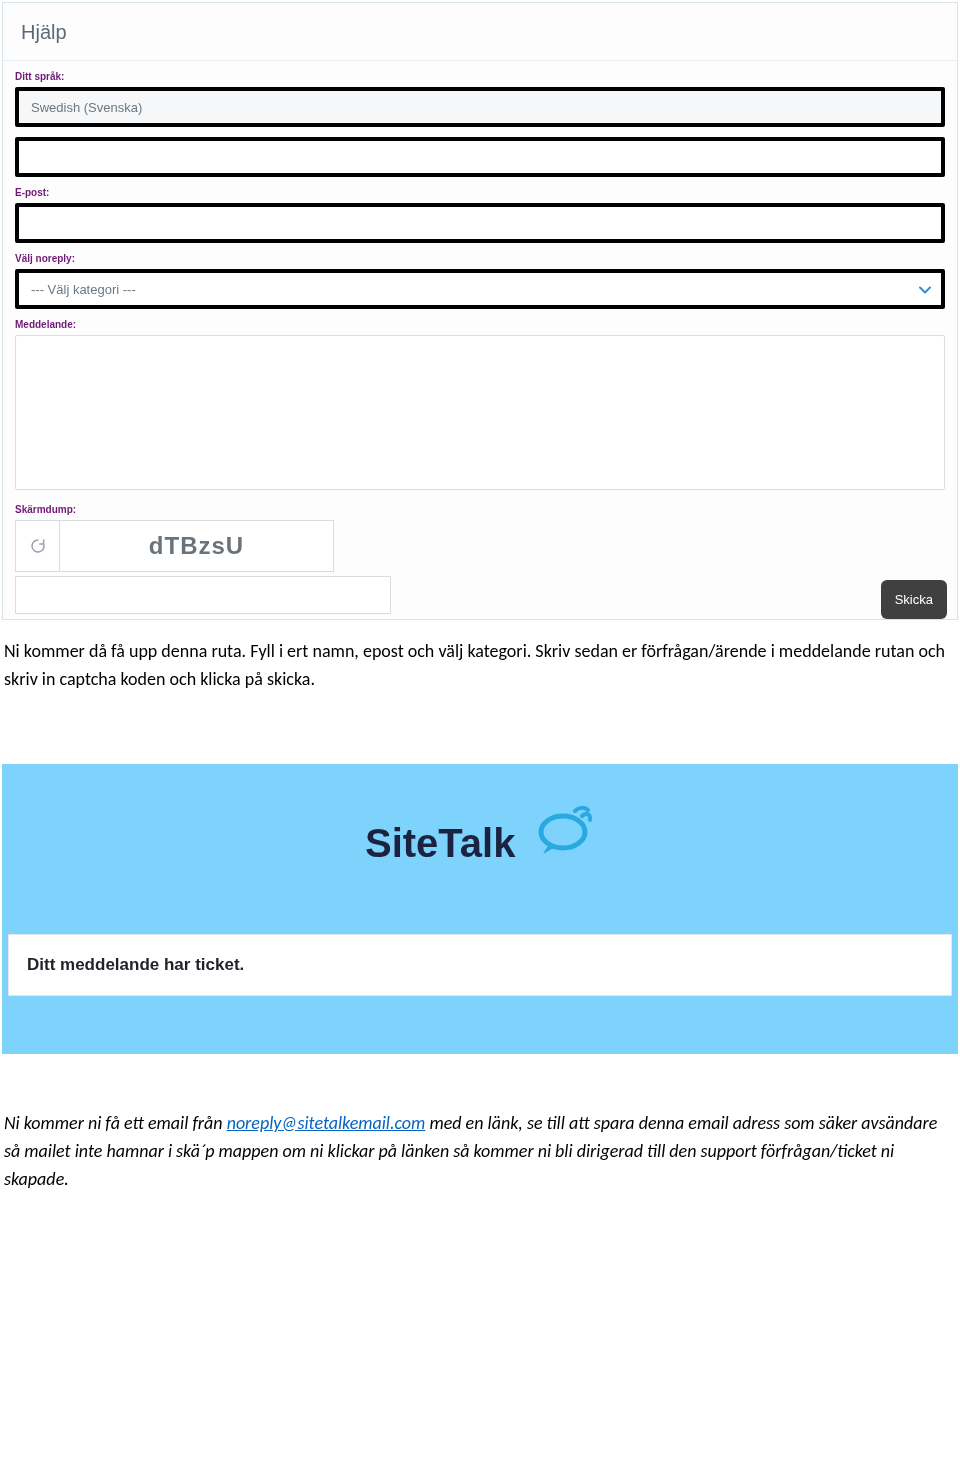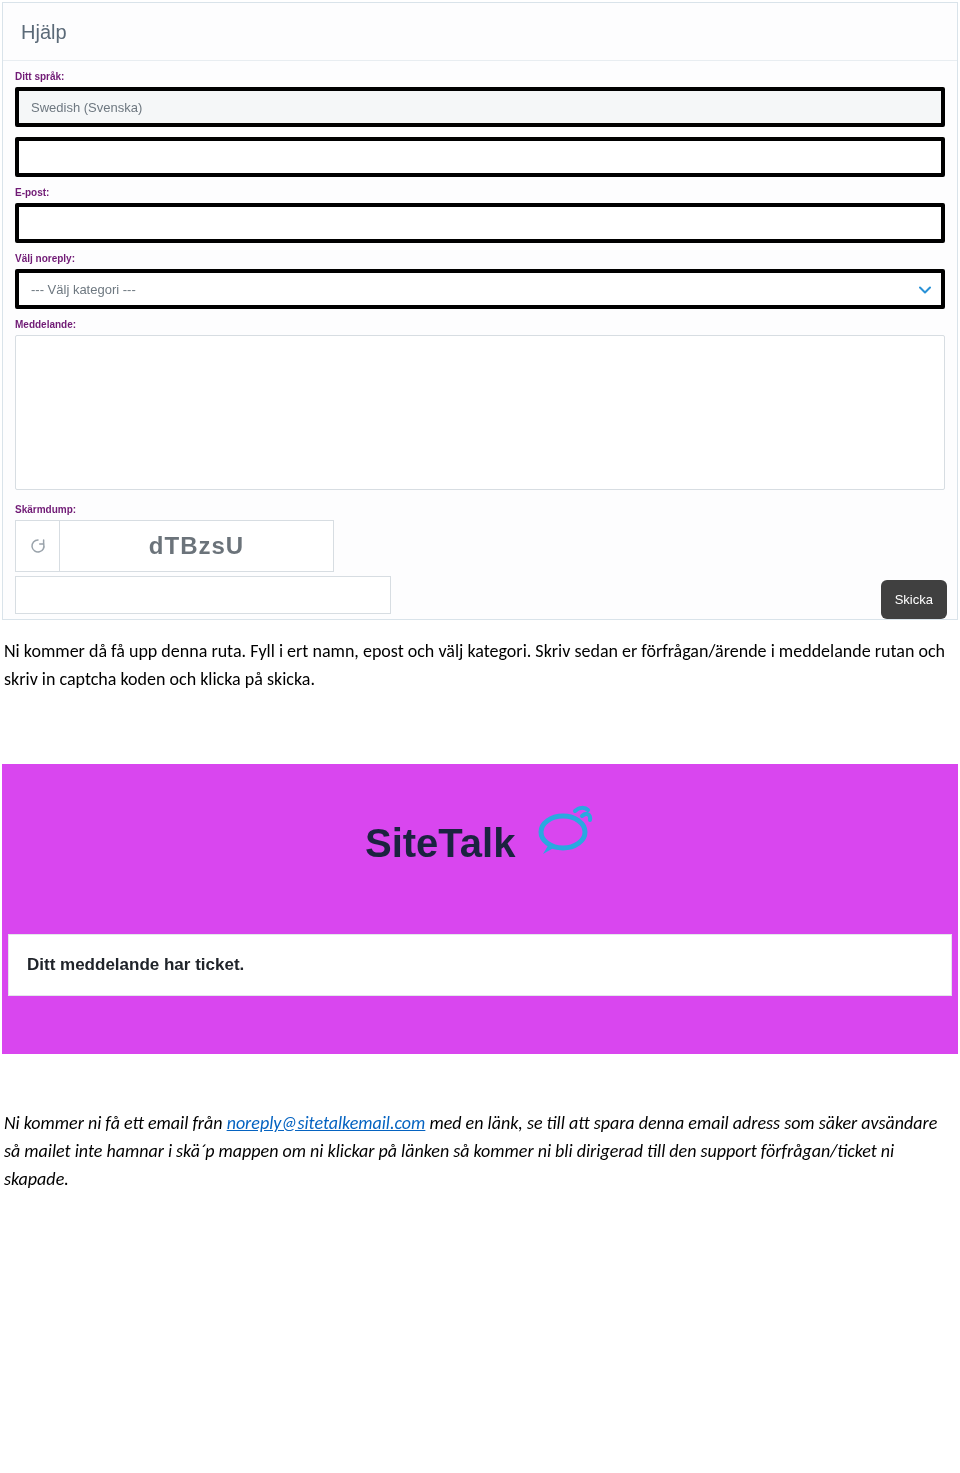--- a/index.html
+++ b/index.html
@@ -144,21 +144,21 @@
       border-radius: 6px;
     }
     .instruction-text {
       margin: 18px 10px 0 4px;
       font-size: 18px;
       line-height: 1.55;
       font-family: Calibri, "Segoe UI", Arial, sans-serif;
       color: #000000;
     }
     .second-section {
-      background: #d946ef;
+      background: #7dd3fc;
       margin: 70px 2px 0 2px;
       padding: 24px 0 58px 0;
     }
     .logo-block {
       text-align: center;
       margin-top: 14px;
     }
     .logo-svg {
       display: inline-block;
     }

